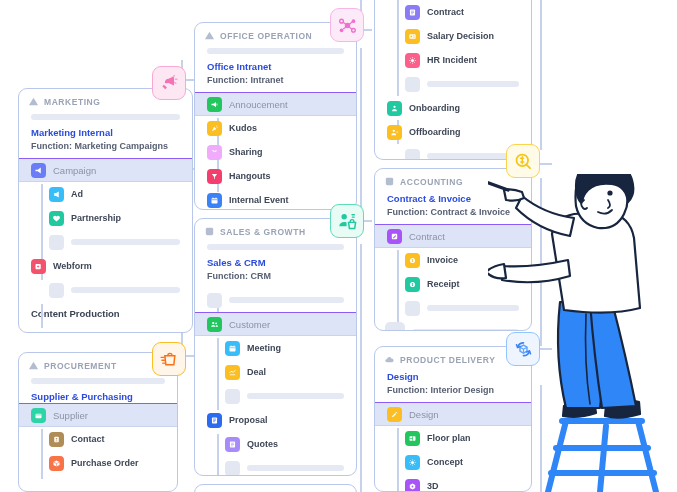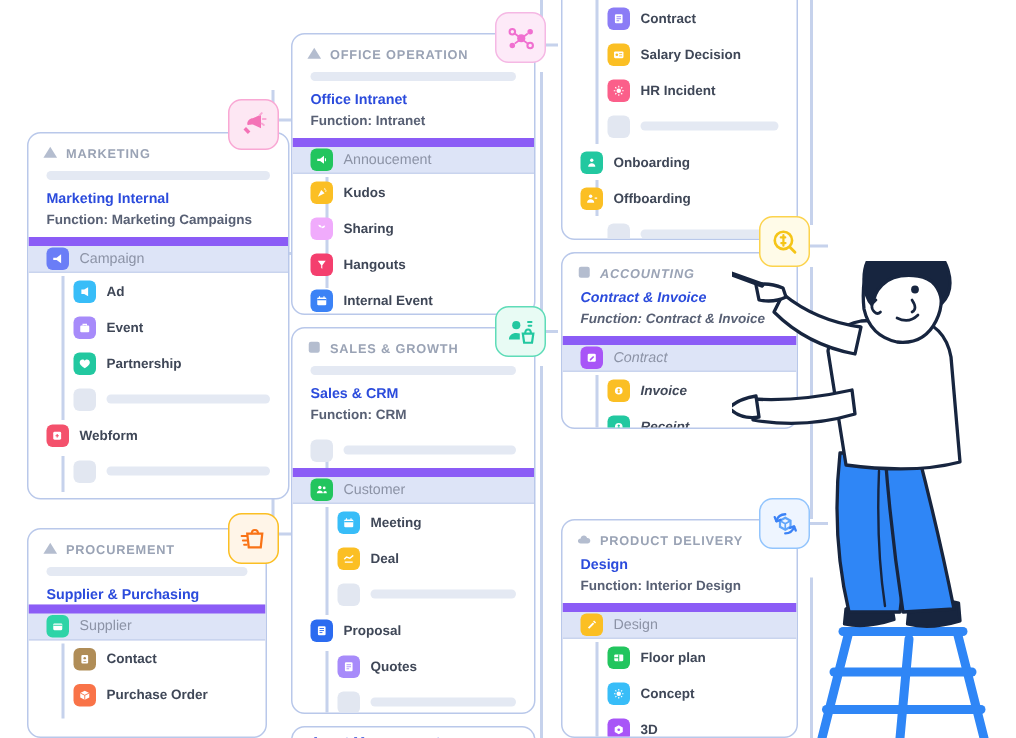--- a/index.html
+++ b/index.html
@@ -45,21 +45,21 @@
   .card-sub{
     font-size:9px;font-weight:bold;color:#586074;
     padding:1px 12px 6px 12px;line-height:12px;white-space:nowrap;
   }
 
   
   .row{
     display:flex;align-items:center;gap:7px;
     height:24px;padding:0 12px;position:relative;box-sizing:border-box;
   }
-  .row.sel{background:#dde4f7;border-top:6px solid #8b5cf6;border-bottom:1px solid #c9d4ee;}
+  .row.sel{background:#dde4f7;border-top:1px solid #8b5cf6;border-bottom:1px solid #c9d4ee;}
   .row.indent{padding-left:30px;}
   .ico{
     width:15px;height:15px;border-radius:4px;flex:0 0 auto;
     display:flex;align-items:center;justify-content:center;
     font-size:8px;color:#fff;line-height:1;
     box-sizing:border-box;
   }
   .ico svg{display:block;}
   .row-label{font-size:9px;font-weight:bold;color:#3f4757;white-space:nowrap;}
   .row.sel .row-label{color:#8c93a6;font-weight:normal;font-size:9.5px;}
@@ -130,29 +130,20 @@
 
       <div class="row indent">
         <span class="ico" style="background:#38bdf8;">
           <svg width="9" height="9" viewBox="0 0 12 12">
               <path d="M3 4h2.5L9 2v8L5.5 8H3z" fill="#fff"></path>
             </svg>
         </span>
         <span class="row-label">Ad</span>
       </div>
 
-      <div class="row indent">
-        <span class="ico" style="background:#a78bfa;">
-          <svg width="9" height="9" viewBox="0 0 12 12">
-              <rect x="2" y="4" width="8" height="6" rx="1" fill="#fff"></rect>
-              <path d="M4.5 4V3h3v1" stroke="#fff" stroke-width="1" fill="none"></path>
-            </svg>
-        </span>
-        <span class="row-label">Event</span>
-      </div>
 
       <div class="row indent">
         <span class="ico" style="background:#22c8a0;">
           <svg width="9" height="9" viewBox="0 0 12 12">
               <path d="M6 10C3 8 1.5 6.5 1.5 4.8 1.5 3.3 2.7 2.3 4 2.3c.8 0 1.6.4 2 1 .4-.6 1.2-1 2-1 1.3 0 2.5 1 2.5 2.5C10.5 6.5 9 8 6 10z" fill="#fff"></path>
             </svg>
         </span>
         <span class="row-label">Partnership</span>
       </div>
 
@@ -445,21 +436,21 @@
         <span class="row-label">Offboarding</span>
       </div>
 
       <div class="row indent">
         <span class="ph-ico"></span>
         <span class="ph-bar"></span>
       </div>
     </div>
   </div>
 
-  <div class="card" id="card-accounting" style="left:374px;top:168px;width:158px;height:118px;font-style:italic;">
+  <div class="card" id="card-accounting" style="left:374px;top:168px;width:158px;height:163px;">
     <div class="card-head">
       <svg class="head-ico" viewBox="0 0 12 12">
           <rect x="2" y="2" width="8" height="8" rx="1.6" fill="#b4bdcf"></rect>
         </svg>
       <span class="head-label">ACCOUNTING</span>
     </div>
     <div class="card-title" style="margin-top:2px;">Contract &amp; Invoice</div>
     <div class="card-sub">Function: Contract &amp; Invoice</div>
 
     <div style="position:relative;">

